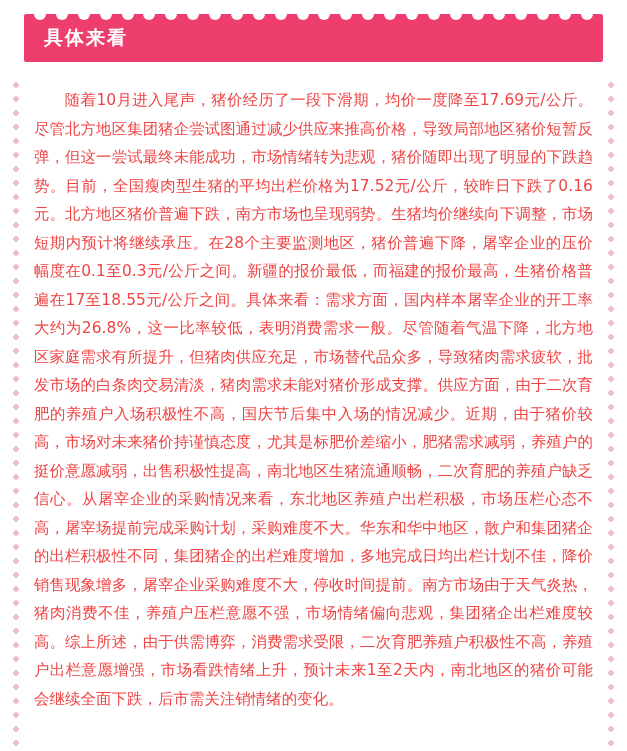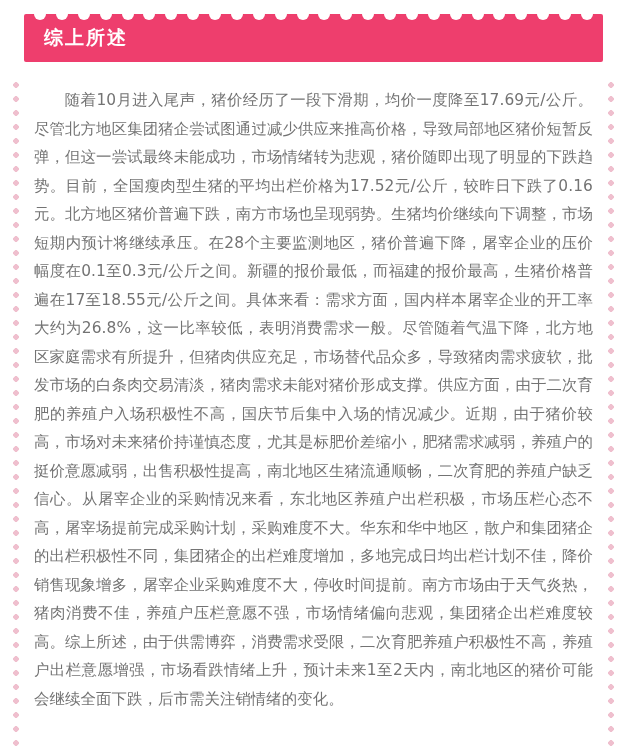--- a/index.html
+++ b/index.html
@@ -90,21 +90,21 @@
     left: 34px;
     right: 34px;
     bottom: 6px;
     overflow: hidden;
   }
 
   .article {
     font-family: "DejaVu Sans", "Liberation Sans", sans-serif;
     font-size: 15.4px;
     line-height: 28.5px;
-    color: #737373;
+    color: #ef4444;
     text-align: justify;
     text-justify: inter-ideograph;
     text-indent: 2em;
     margin: 0;
     letter-spacing: 0.1px;
     word-break: break-all;
   }
 </style>
 </head>
 <body>
@@ -134,21 +134,21 @@
           <i></i>
           <i></i>
           <i></i>
           <i></i>
           <i></i>
           <i></i>
           <i></i>
           <i></i>
           <i></i>
         </div>
-      <div class="header-title">综上所述</div>
+      <div class="header-title">具体来看</div>
     </div>
   </div>
 
   <div class="rail left"></div>
   <div class="rail right"></div>
 
   <div class="content">
     <p class="article">随着10月进入尾声，猪价经历了一段下滑期，均价一度降至17.69元/公斤。尽管北方地区集团猪企尝试图通过减少供应来推高价格，导致局部地区猪价短暂反弹，但这一尝试最终未能成功，市场情绪转为悲观，猪价随即出现了明显的下跌趋势。目前，全国瘦肉型生猪的平均出栏价格为17.52元/公斤，较昨日下跌了0.16元。北方地区猪价普遍下跌，南方市场也呈现弱势。生猪均价继续向下调整，市场短期内预计将继续承压。在28个主要监测地区，猪价普遍下降，屠宰企业的压价幅度在0.1至0.3元/公斤之间。新疆的报价最低，而福建的报价最高，生猪价格普遍在17至18.55元/公斤之间。具体来看：需求方面，国内样本屠宰企业的开工率大约为26.8%，这一比率较低，表明消费需求一般。尽管随着气温下降，北方地区家庭需求有所提升，但猪肉供应充足，市场替代品众多，导致猪肉需求疲软，批发市场的白条肉交易清淡，猪肉需求未能对猪价形成支撑。供应方面，由于二次育肥的养殖户入场积极性不高，国庆节后集中入场的情况减少。近期，由于猪价较高，市场对未来猪价持谨慎态度，尤其是标肥价差缩小，肥猪需求减弱，养殖户的挺价意愿减弱，出售积极性提高，南北地区生猪流通顺畅，二次育肥的养殖户缺乏信心。从屠宰企业的采购情况来看，东北地区养殖户出栏积极，市场压栏心态不高，屠宰场提前完成采购计划，采购难度不大。华东和华中地区，散户和集团猪企的出栏积极性不同，集团猪企的出栏难度增加，多地完成日均出栏计划不佳，降价销售现象增多，屠宰企业采购难度不大，停收时间提前。南方市场由于天气炎热，猪肉消费不佳，养殖户压栏意愿不强，市场情绪偏向悲观，集团猪企出栏难度较高。综上所述，由于供需博弈，消费需求受限，二次育肥养殖户积极性不高，养殖户出栏意愿增强，市场看跌情绪上升，预计未来1至2天内，南北地区的猪价可能会继续全面下跌，后市需关注销情绪的变化。</p>
   </div>
 

